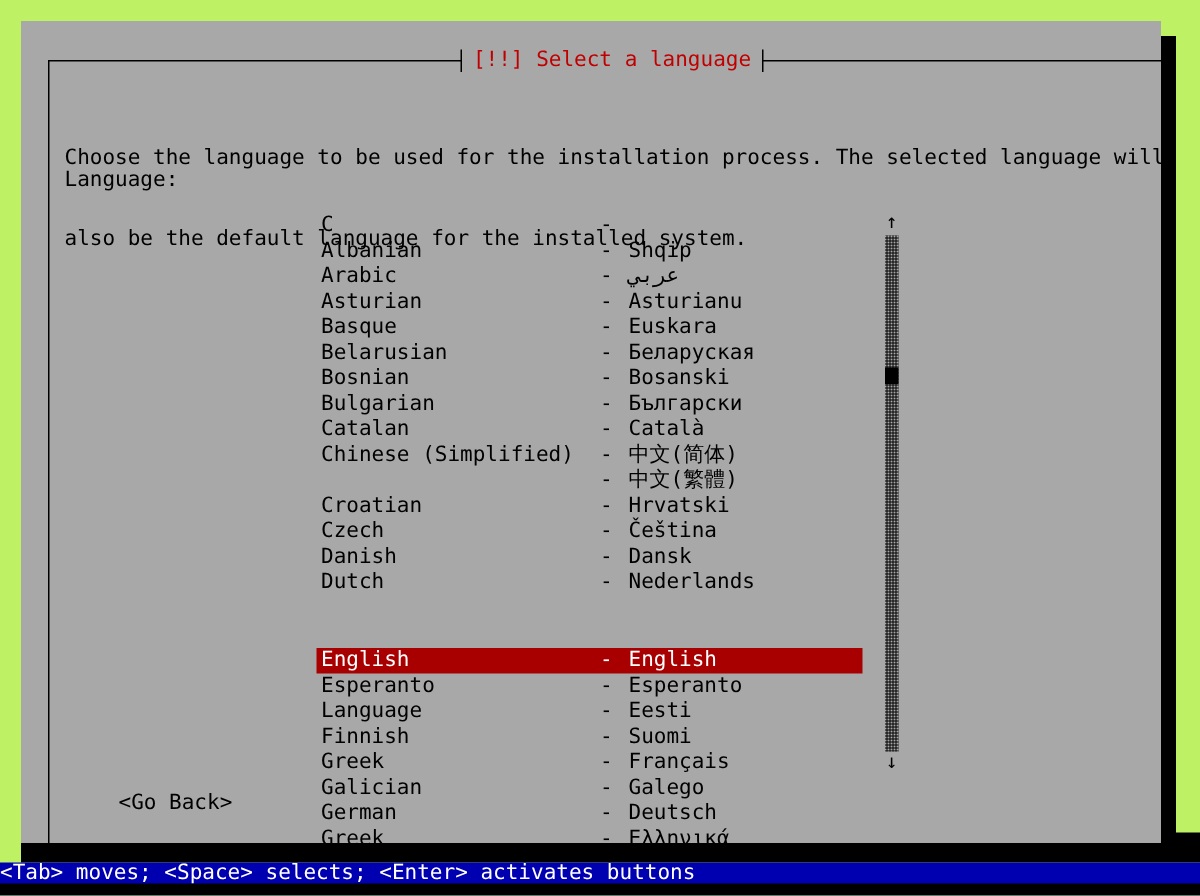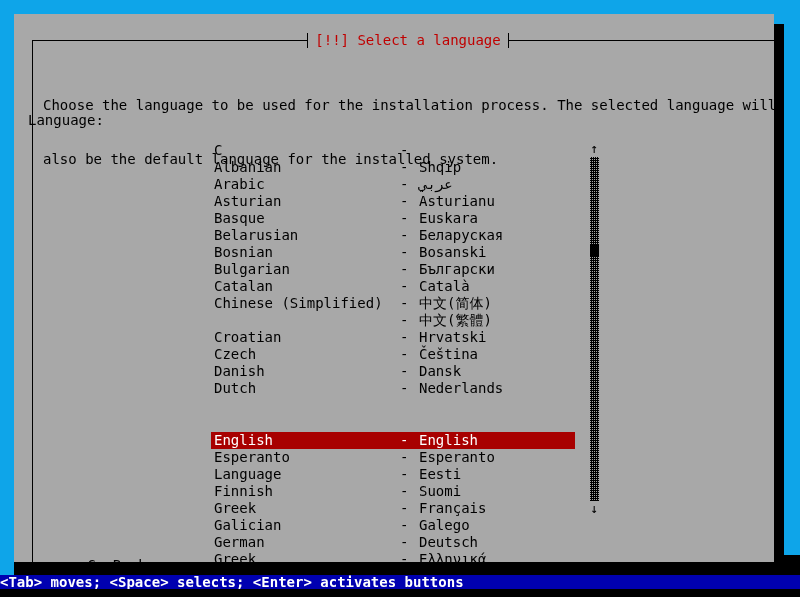--- a/index.html
+++ b/index.html
@@ -14,21 +14,21 @@
     overflow: hidden;
     position: relative;
   }
 
   
   #screen {
     position: absolute;
     left: 0; top: 0;
     width: 800px;
     height: 597px;
-    background: #0ea5e9;
+    background: #bef264;
     overflow: hidden;
   }
 
   
   .black-band {
     position: absolute;
     left: 14px;
     top: 555px;
     width: 786px;
     height: 20px;
@@ -113,21 +113,21 @@
     color: #000000;
     font-size: 14px;
     line-height: 18px;
     white-space: pre-wrap;
   }
   .desc-line {
     white-space: pre;
   }
   .field-label {
     position: absolute;
-    left: 14px;
+    left: 29px;
     top: 97px;
     color: #000000;
     font-size: 14px;
     line-height: 18px;
     white-space: pre;
   }
 
   
   .list {
     position: absolute;
@@ -210,41 +210,40 @@
     position: absolute;
     left: 4px;
     width: 9px;
     background: #000000;
   }
 
   
   .gobtn {
     position: absolute;
     left: 65px;
-    top: 542px;
+    top: 512px;
     font-size: 14px;
     line-height: 18px;
     color: #000000;
     white-space: pre;
   }
 
   
   .statusbar {
     position: absolute;
     left: 0;
     top: 575px;
     width: 800px;
     height: 14px;
     background: #0000b0;
     color: #ffffff;
     font-size: 14px;
     line-height: 14px;
     white-space: pre;
     overflow: hidden;
-    font-weight: bold;
   }
 </style>
 </head>
 <body>
 
 <div id="screen">
 
   <div class="black-band"></div>
   <div class="black-band-2"></div>
 

